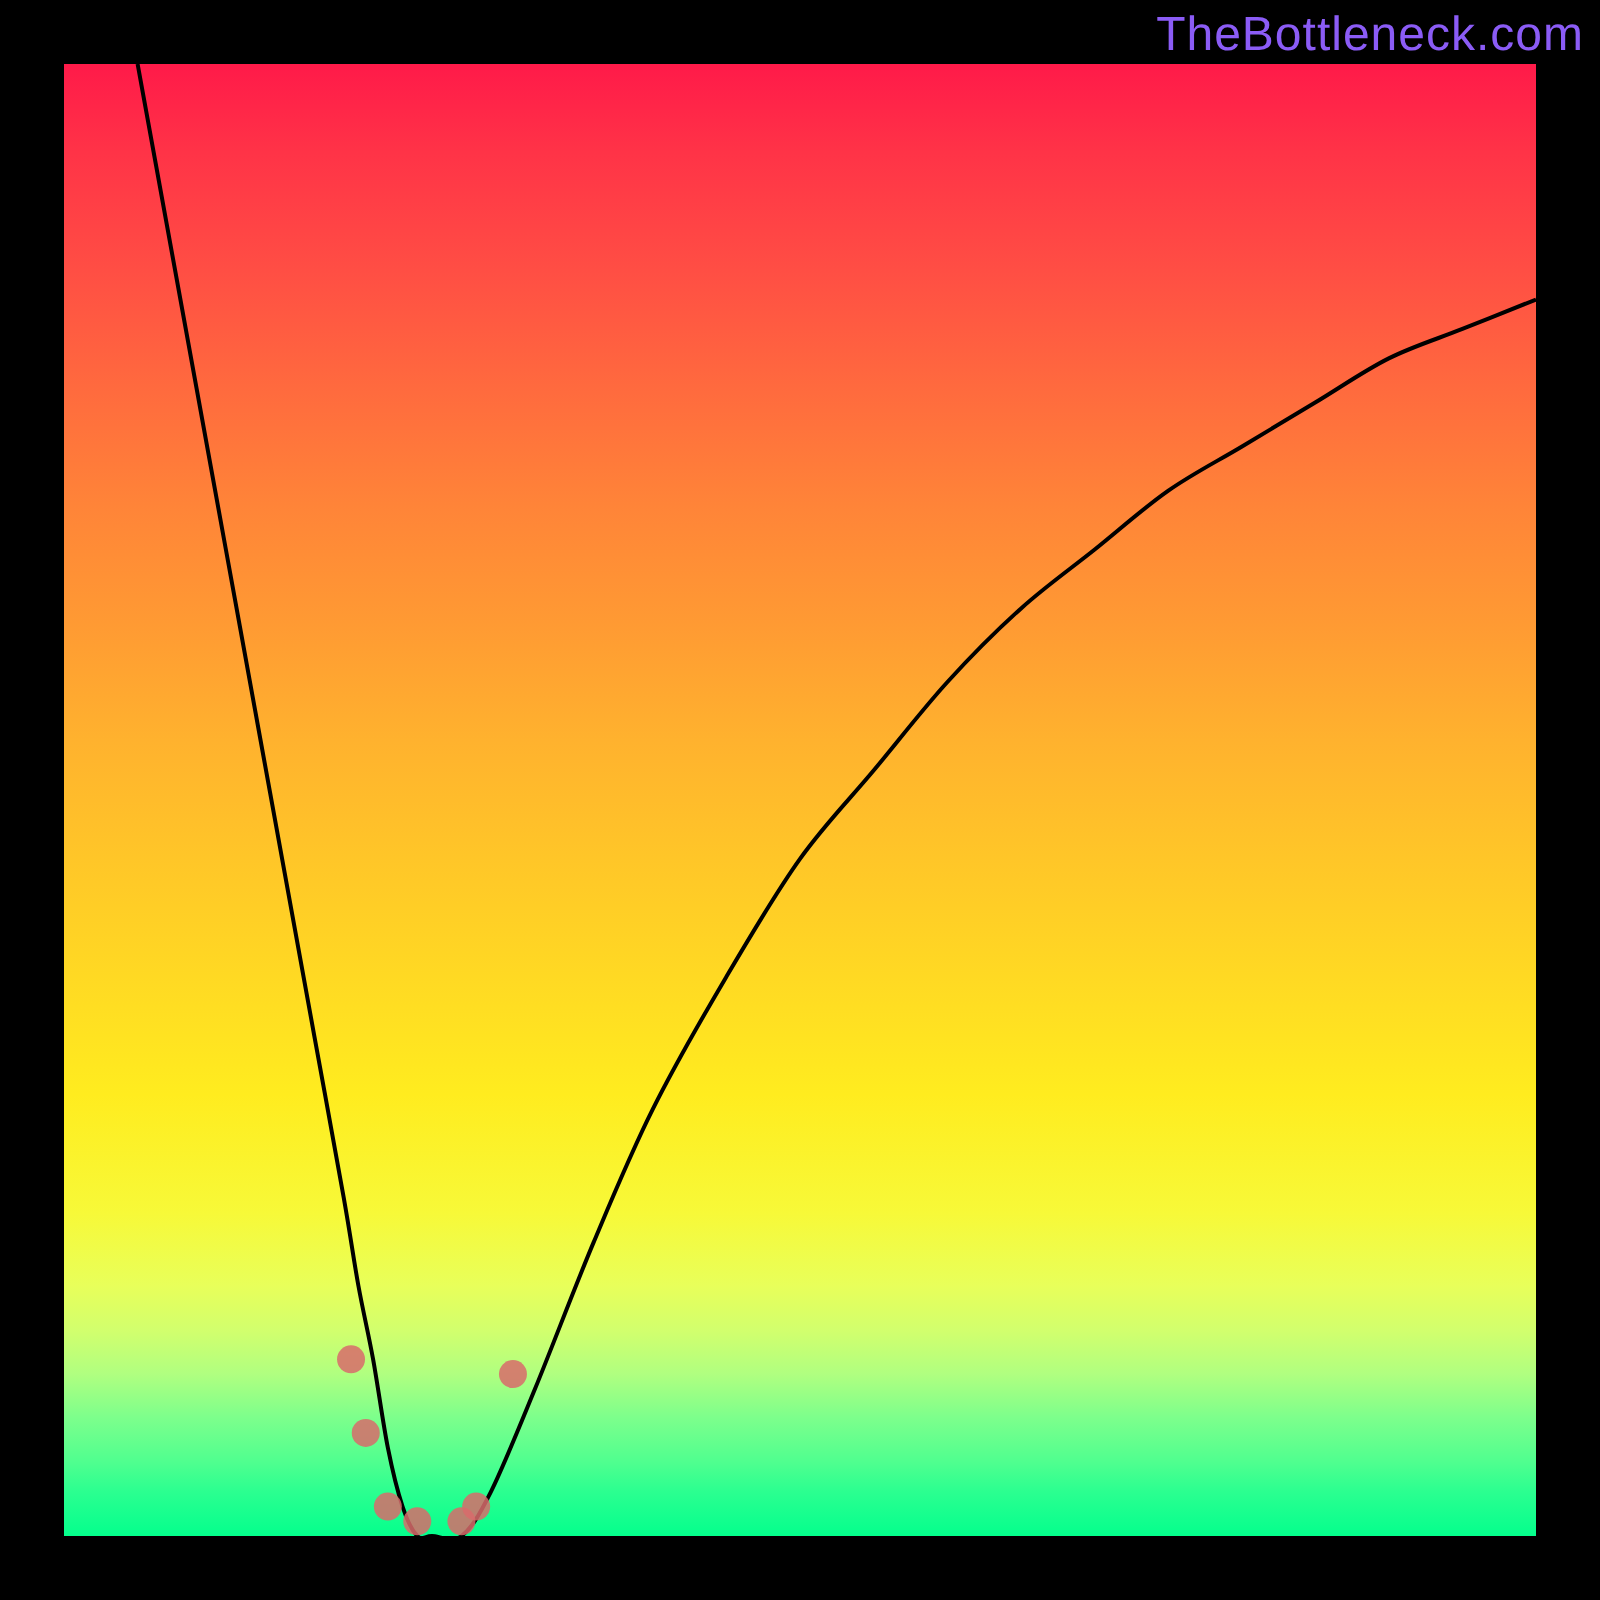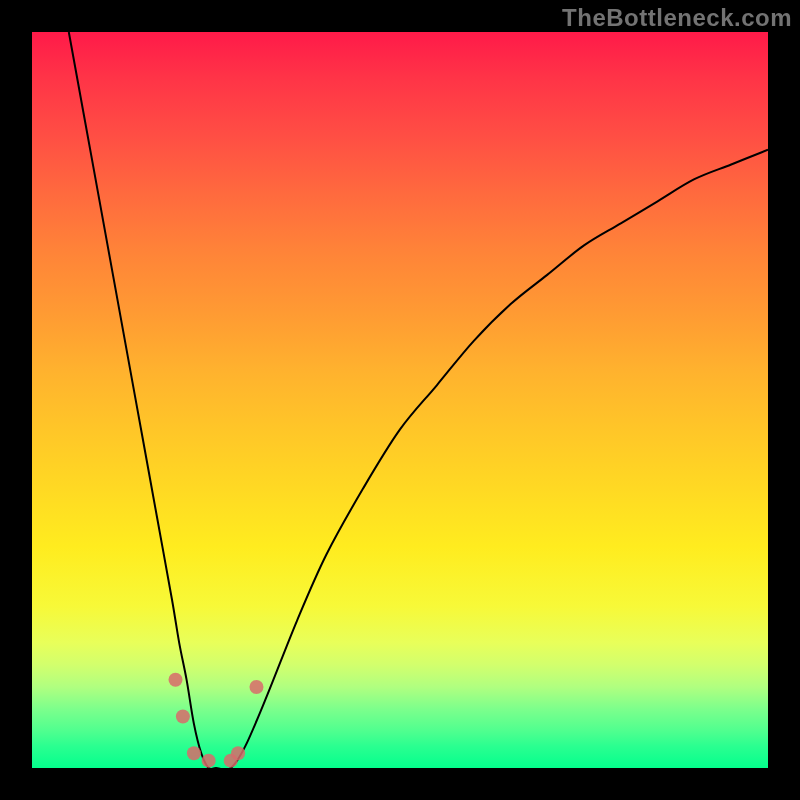--- a/index.html
+++ b/index.html
@@ -44,22 +44,22 @@
       #2bff90 97%,
       #11ff8e 99%,
       #04ff8c 100%
     );
   }
   .watermark {
     position: absolute;
     top: 4px;
     right: 8px;
     font-size: 24px;
-    font-weight: 700;
-    color: #737373;
+    font-weight: 400;
+    color: #8b5cf6;
     letter-spacing: 0.5px;
     user-select: none;
   }
   svg.curve {
     position: absolute;
     left: 0;
     top: 0;
     width: 736px;
     height: 736px;
   }

